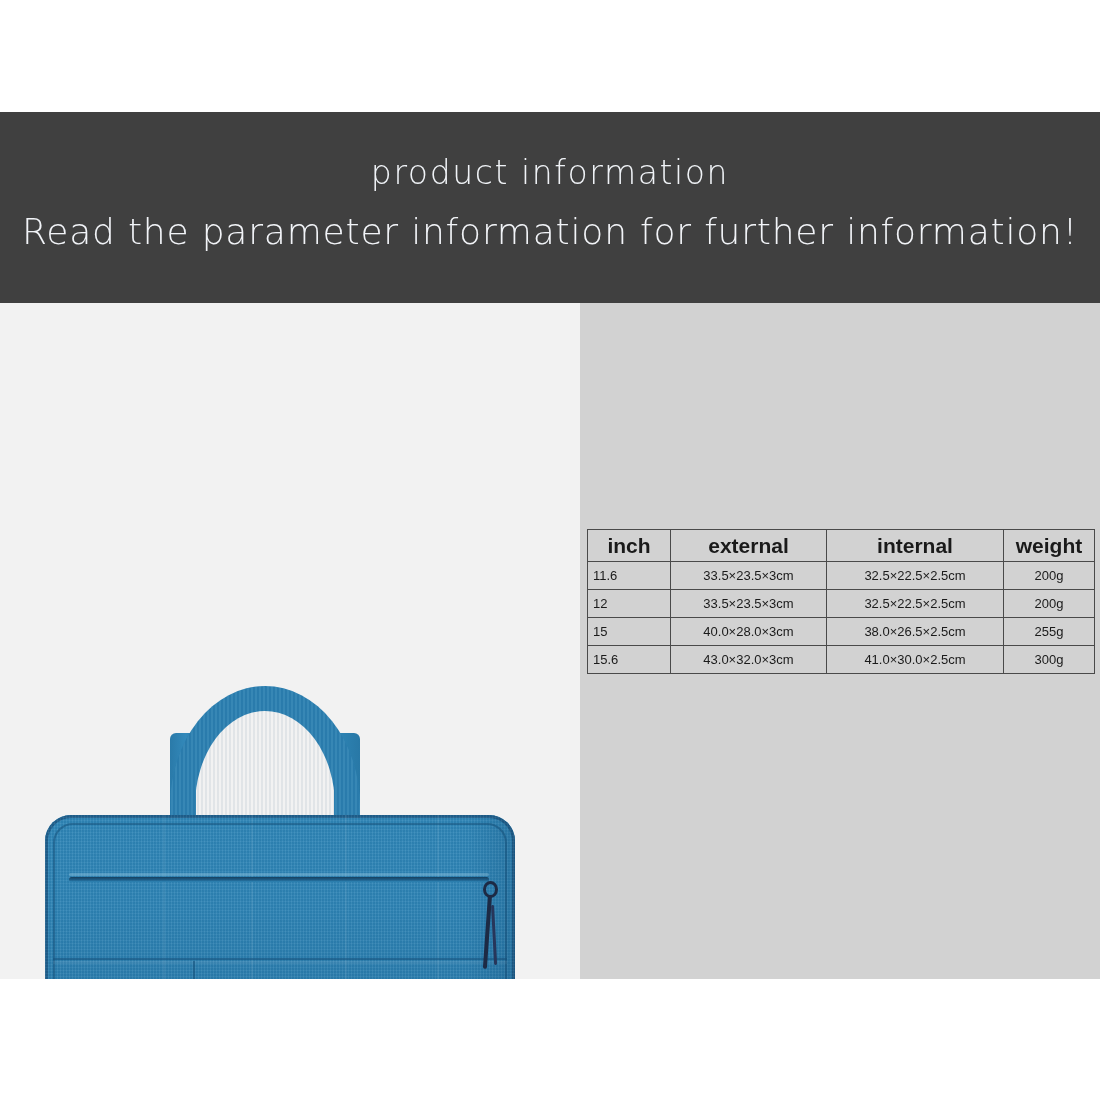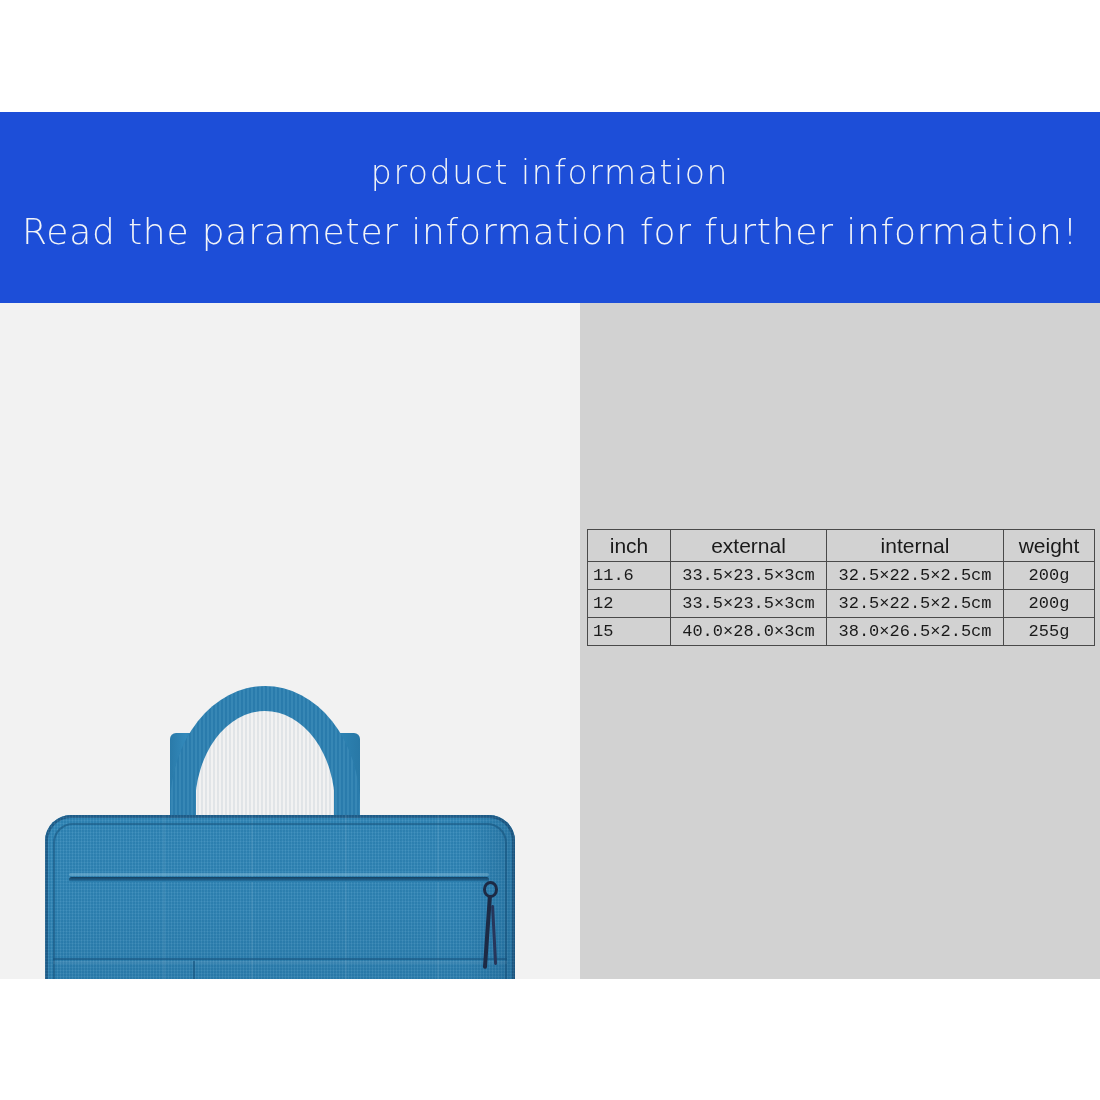--- a/index.html
+++ b/index.html
@@ -15,21 +15,21 @@
     position: relative;
   }
 
   
   .banner {
     position: absolute;
     left: 0;
     top: 112px;
     width: 1100px;
     height: 191px;
-    background: #1d4ed8;
+    background: #404040;
     overflow: hidden;
   }
   .banner-title {
     position: absolute;
     left: 0;
     top: 41px;
     width: 1100px;
     text-align: center;
     color: #f0f3f7;
     font-size: 33px;
@@ -290,27 +290,26 @@
   .spec-table td {
     border: 1px solid #4a4a4a;
     background: transparent;
     padding: 0;
     font-weight: normal;
   }
   .spec-table th {
     font-size: 21px;
     height: 31px;
     text-align: center;
-    font-weight: normal;
+    font-weight: bold;
   }
   .spec-table td {
-    font-size: 17px;
+    font-size: 13px;
     height: 27px;
     text-align: center;
-    font-family: Liberation Mono, monospace;
   }
   .spec-table td.col-inch {
     text-align: left;
     padding-left: 5px;
   }
   .col-w-inch { width: 82px; }
   .col-w-ext  { width: 155px; }
   .col-w-int  { width: 176px; }
   .col-w-wt   { width: 90px; }
 </style>
@@ -382,14 +381,20 @@
       <td>33.5×23.5×3cm</td>
       <td>32.5×22.5×2.5cm</td>
       <td>200g</td>
     </tr>
     <tr>
       <td class="col-inch">15</td>
       <td>40.0×28.0×3cm</td>
       <td>38.0×26.5×2.5cm</td>
       <td>255g</td>
     </tr>
+    <tr>
+      <td class="col-inch">15.6</td>
+      <td>43.0×32.0×3cm</td>
+      <td>41.0×30.0×2.5cm</td>
+      <td>300g</td>
+    </tr>
   </tbody>
 </table>
 
 </body></html>

